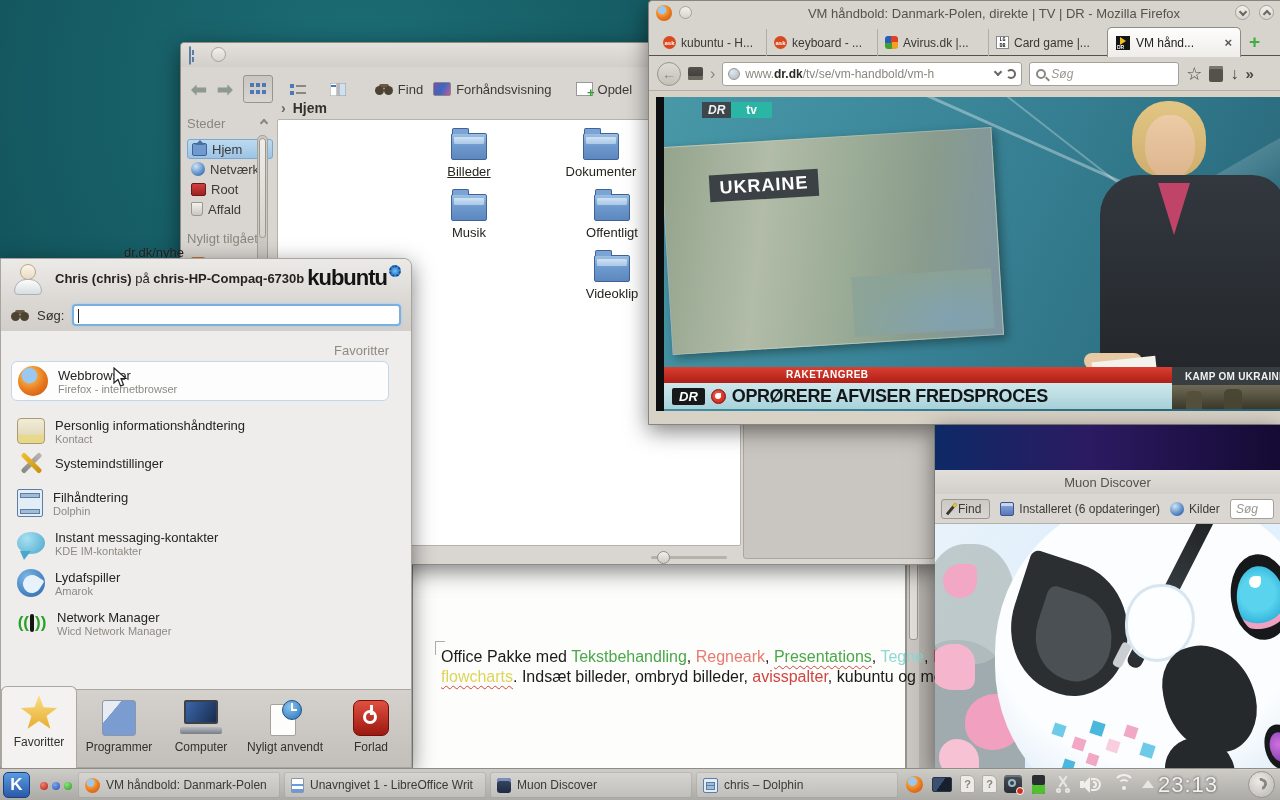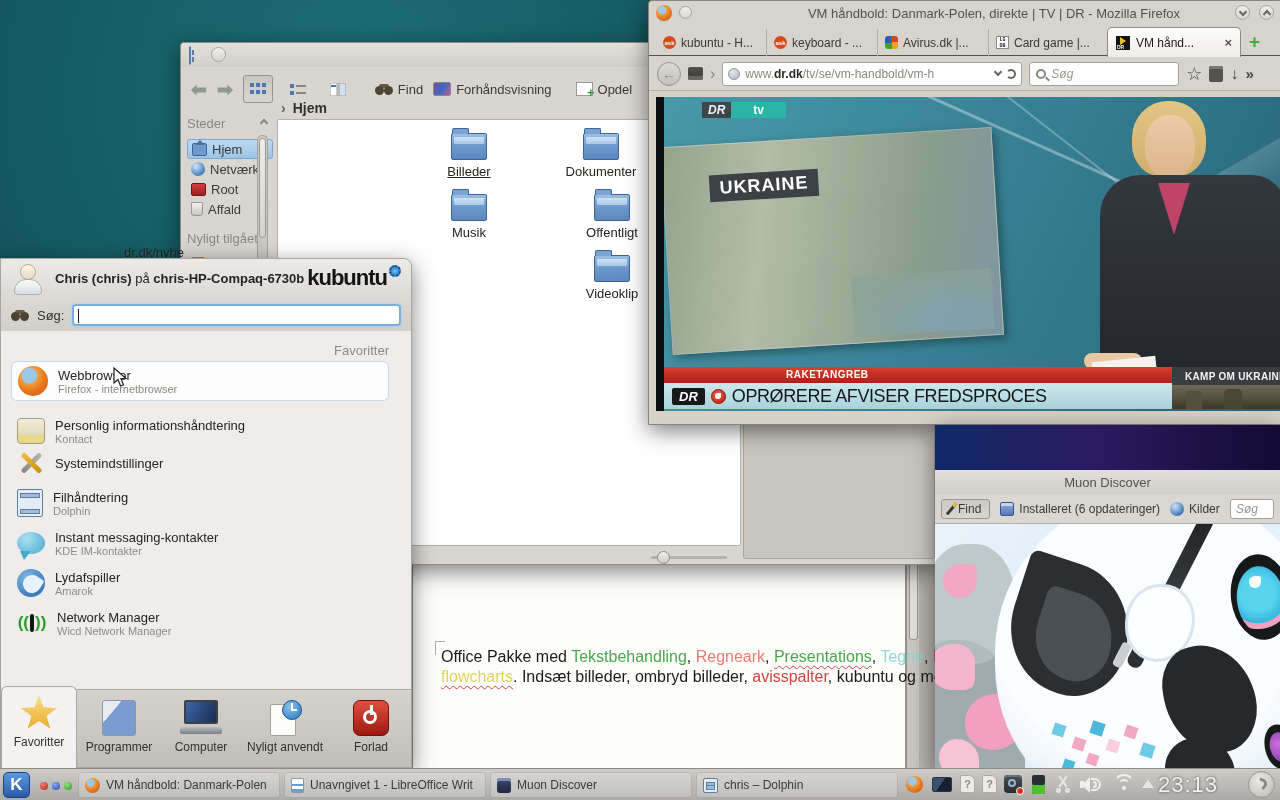--- a/index.html
+++ b/index.html
@@ -282,21 +282,21 @@
 
     <div class="abs" style="left:1px;top:90px;right:0;bottom:0;background:#d8d1c6;">
       <div class="abs" style="left:6px;top:6px;width:8px;bottom:13px;background:#0c0e10;"></div>
       <div class="abs" style="left:14px;top:6px;right:0;bottom:13px;overflow:hidden;background:linear-gradient(115deg,#4898a8 0%,#3a8598 40%,#2e7184 75%,#275f72 100%);">
         <div class="abs" style="left:180px;top:-40px;width:500px;height:3px;background:rgba(255,255,255,.35);transform:rotate(24deg);transform-origin:0 0;"></div>
         <div class="abs" style="left:320px;top:-20px;width:420px;height:2px;background:rgba(255,255,255,.28);transform:rotate(38deg);transform-origin:0 0;"></div>
         <div class="abs" style="left:440px;top:60px;width:300px;height:52px;background:linear-gradient(rgba(255,255,255,.16),rgba(255,255,255,0));transform:rotate(-30deg);"></div>
 
         <div class="abs" style="left:38px;top:5px;display:flex;">
           <span style="background:#3d474b;color:#f2f2f2;font-weight:bold;font-style:italic;font-size:12px;padding:1px 6px;">DR</span>
-          <span style="background:#2ab5a5;color:#fff;font-weight:bold;font-size:12px;padding:1px 22px;">tv</span>
+          <span style="background:#2ab5a5;color:#fff;font-weight:bold;font-size:12px;padding:1px 15px;">tv</span>
         </div>
 
         <div class="abs" style="left:2px;top:40px;width:332px;height:208px;transform:rotate(-3.5deg);border:1px solid rgba(255,255,255,.25);
                     background:linear-gradient(100deg,#93a38c 0%,#b2bca8 30%,#9aab96 55%,#8a9c8c 75%,#7e96a2 100%);box-shadow:3px 4px 10px rgba(0,0,0,.35);">
           <div class="abs" style="right:8px;bottom:6px;width:140px;height:60px;background:radial-gradient(ellipse at 70% 80%,#7fa3b8,#8aa398 70%);opacity:.8;"></div>
           <div class="abs" style="left:46px;top:30px;background:#3c4145;color:#fff;font-weight:bold;font-size:18px;letter-spacing:1px;padding:3px 10px;">UKRAINE</div>
         </div>
 
         <div>
           <div class="abs" style="left:468px;top:4px;width:74px;height:76px;border-radius:48% 48% 42% 42%;background:linear-gradient(#e2c684,#cfae6e);"></div>
@@ -308,21 +308,21 @@
         </div>
 
         <div class="abs" style="left:0;top:270px;width:508px;height:16px;background:linear-gradient(#d84030,#b01e16);">
           <span style="position:absolute;left:122px;top:2px;color:#fff;font-weight:bold;font-size:10px;letter-spacing:.5px;">RAKETANGREB</span>
         </div>
         <div class="abs" style="left:0;top:286px;width:508px;height:26px;background:linear-gradient(#cde8ec,#a9d2da);display:flex;align-items:center;padding-left:8px;gap:6px;">
           <span style="background:#16181a;color:#fff;font-weight:bold;font-style:italic;font-size:13px;padding:1px 7px;border-radius:2px;">DR</span>
           <span style="width:15px;height:15px;border-radius:50%;background:radial-gradient(circle at 40% 35%,#f06048,#c01810);border:1px solid #8a0f08;display:inline-flex;align-items:center;justify-content:center;">
               <i style="width:6px;height:6px;background:#fff;border-radius:50% 0 50% 50%;"></i>
             </span>
-          <span style="color:#14171a;font-weight:400;font-size:18px;letter-spacing:-0.4px;">OPRØRERE AFVISER FREDSPROCES</span>
+          <span style="color:#14171a;font-weight:700;font-size:18px;letter-spacing:-0.4px;">OPRØRERE AFVISER FREDSPROCES</span>
         </div>
 
         <div class="abs" style="left:508px;top:270px;right:0;height:18px;background:#383d42;color:#f2f2f2;font-weight:bold;font-size:10px;display:flex;align-items:center;justify-content:center;letter-spacing:.3px;">KAMP OM UKRAINE</div>
         <div class="abs" style="left:508px;top:288px;right:0;height:24px;background:linear-gradient(#6f6a55,#3c392c);">
           <i class="abs" style="left:14px;top:6px;width:16px;height:18px;background:#55503c;border-radius:5px 5px 0 0;"></i>
           <i class="abs" style="left:52px;top:4px;width:18px;height:20px;background:#4a4634;border-radius:5px 5px 0 0;"></i>
         </div>
       </div>
     </div>
   </div>

